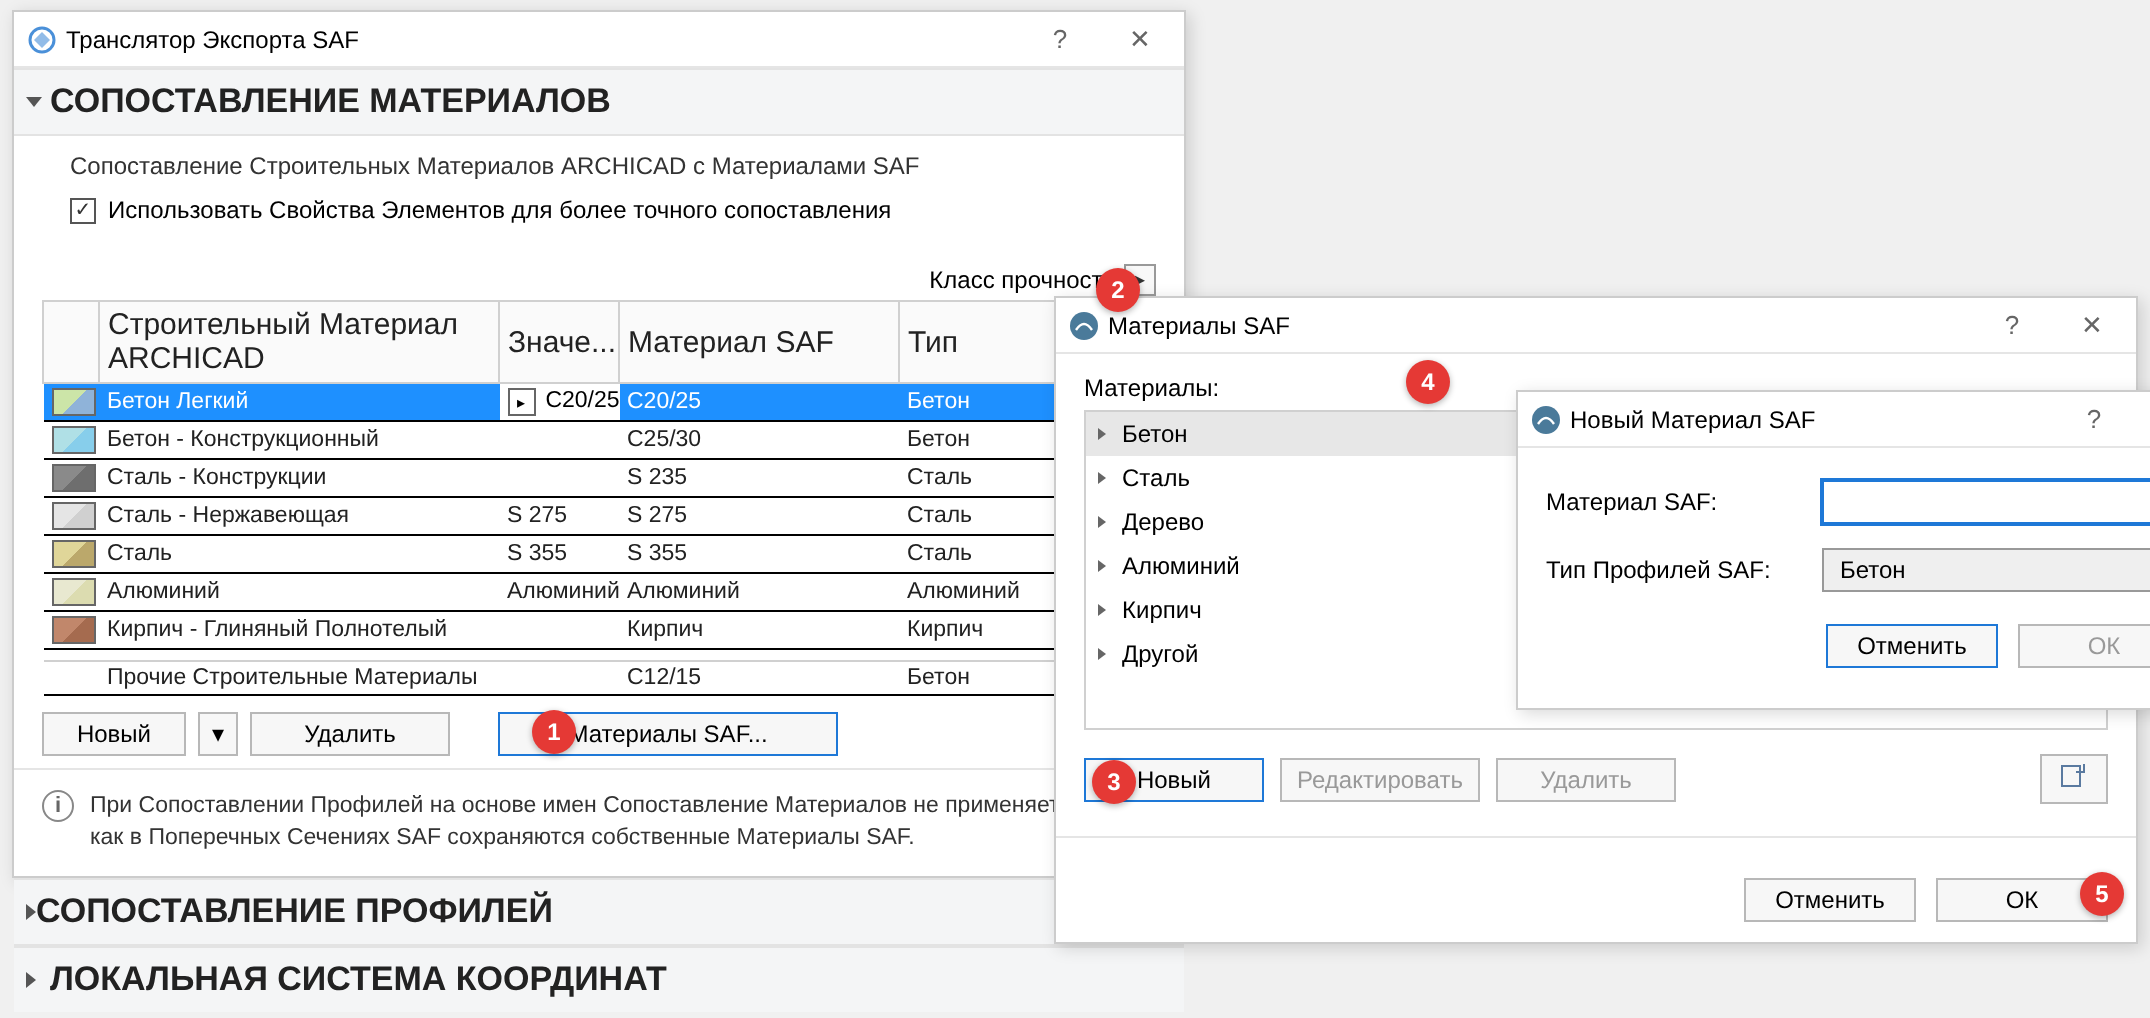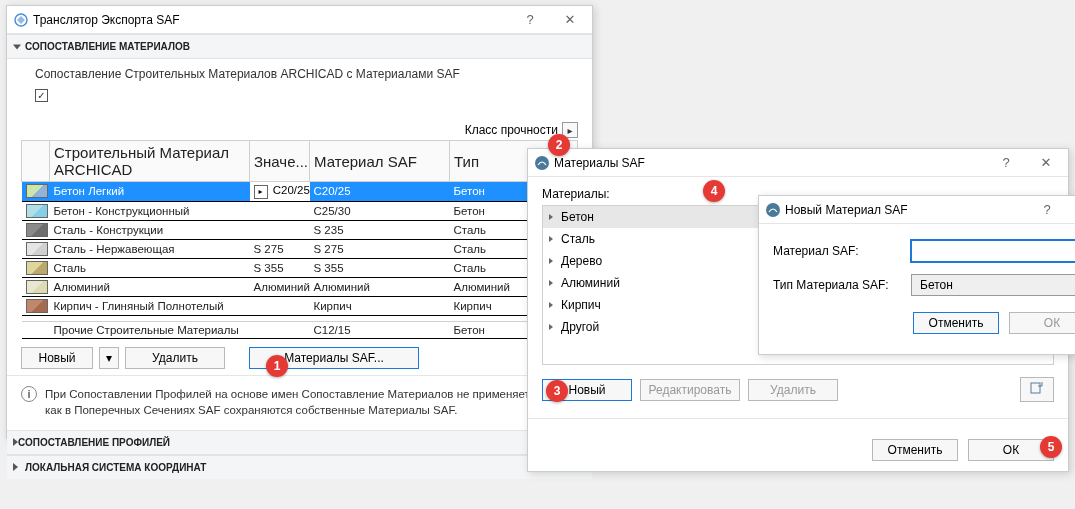--- a/index.html
+++ b/index.html
@@ -42,21 +42,21 @@
     
     #win-main { left: 6px; top: 5px; width: 587px; height: 434px; }
     .section-header {
       display: flex;
       align-items: center;
       padding: 6px 10px 6px 18px;
       background: #f4f5f6;
       border-top: 1px solid #e3e3e3;
       border-bottom: 1px solid #e3e3e3;
       font-weight: bold;
-      font-size: 10px;
+      font-size: 17px;
       color: #222;
       position: relative;
     }
     .section-header.collapsed-space { margin-top: 2px; padding-left: 11px; }
     .chev {
       width: 0; height: 0;
       border-left: 5px solid #555;
       border-top: 4px solid transparent;
       border-bottom: 4px solid transparent;
       position: absolute;
@@ -176,20 +176,21 @@
 
   <div class="section-header">
     <span class="chev down"></span>
     <span>СОПОСТАВЛЕНИЕ МАТЕРИАЛОВ</span>
   </div>
 
   <div class="body-pad">
     <div class="desc">Сопоставление Строительных Материалов ARCHICAD с Материалами SAF</div>
     <div class="checkbox-row">
       <span class="checkbox">✓</span>
+      <span>Использовать Свойства Элементов для более точного сопоставления</span>
     </div>
   </div>
 
   <div class="strength-row">
     <span>Класс прочности</span>
     <span class="sq-btn">▸</span>
   </div>
 
   <table class="mat">
     <colgroup>
@@ -352,21 +353,21 @@
       <span class="tb-btn">?</span>
       <span class="tb-btn">✕</span>
     </span>
   </div>
   <div style="height:10px"></div>
   <div class="form-row">
     <label>Материал SAF:</label>
     <input class="focused" value="" style="">
   </div>
   <div class="form-row">
-    <label>Тип Материала SAF:</label>
+    <label>Тип Профилей SAF:</label>
     <select>
       <option>Бетон</option>
     </select>
   </div>
   <div class="form-bottom">
     <span class="btn primary-outline" style="min-width:86px">Отменить</span>
     <span class="btn disabled" style="min-width:86px">ОК</span>
   </div>
 </div>
 

